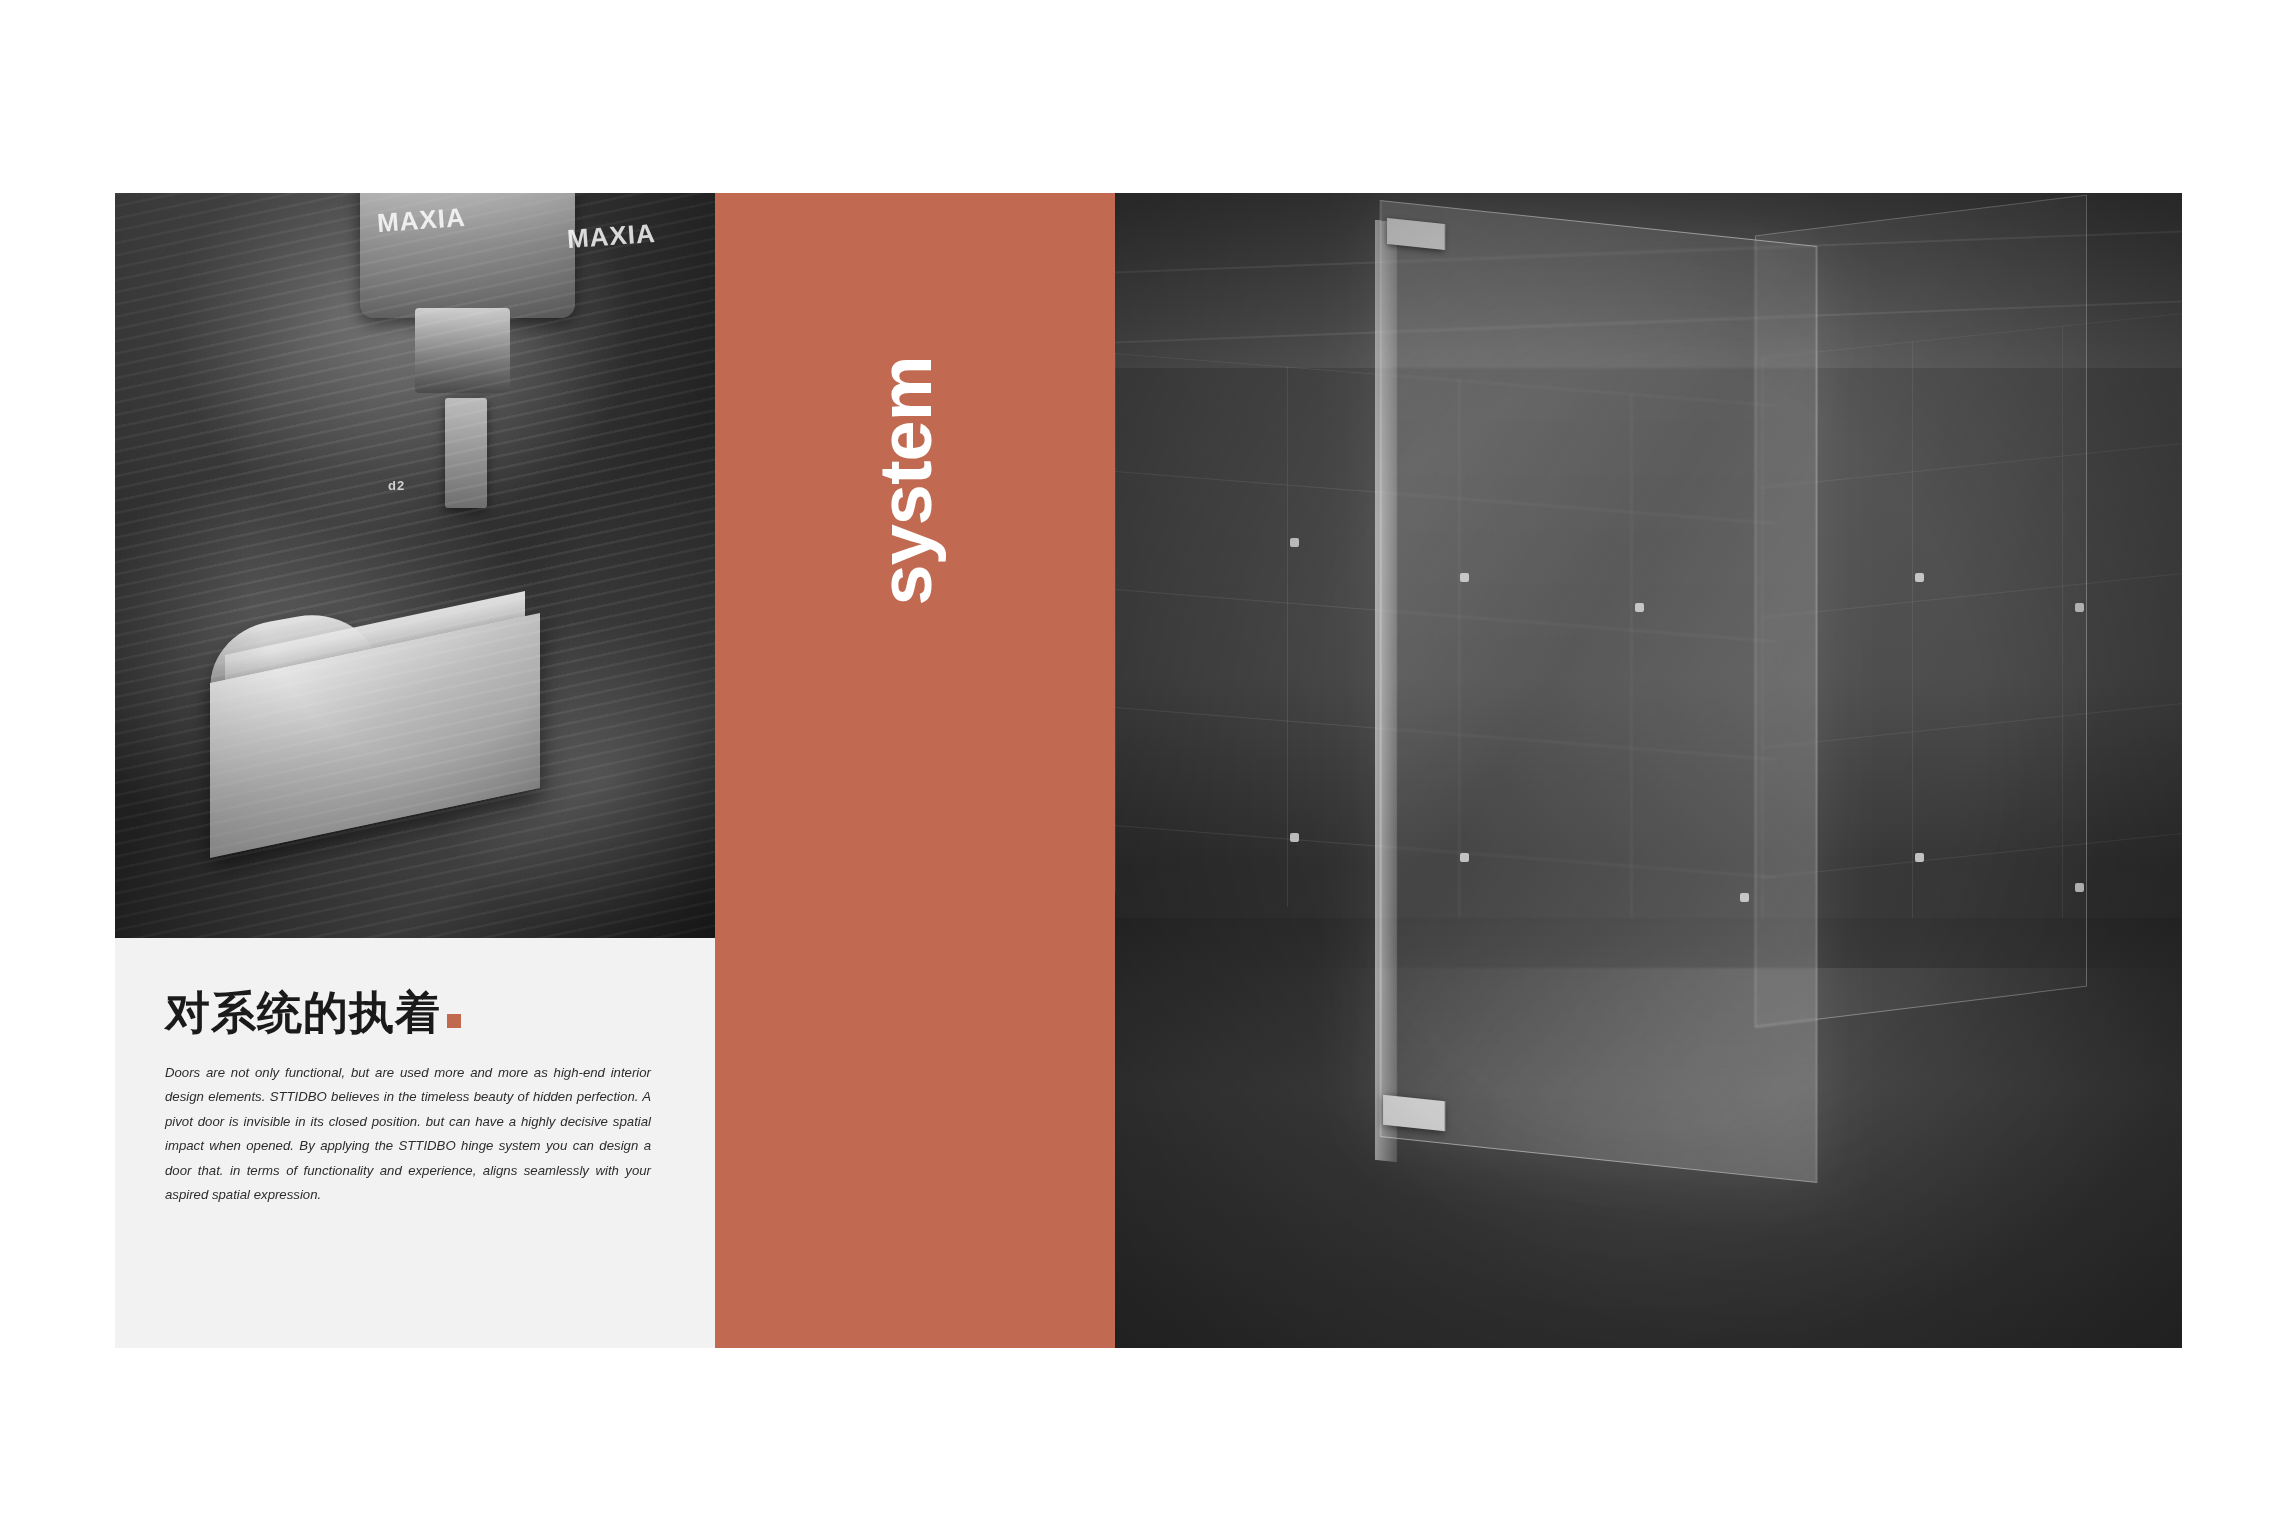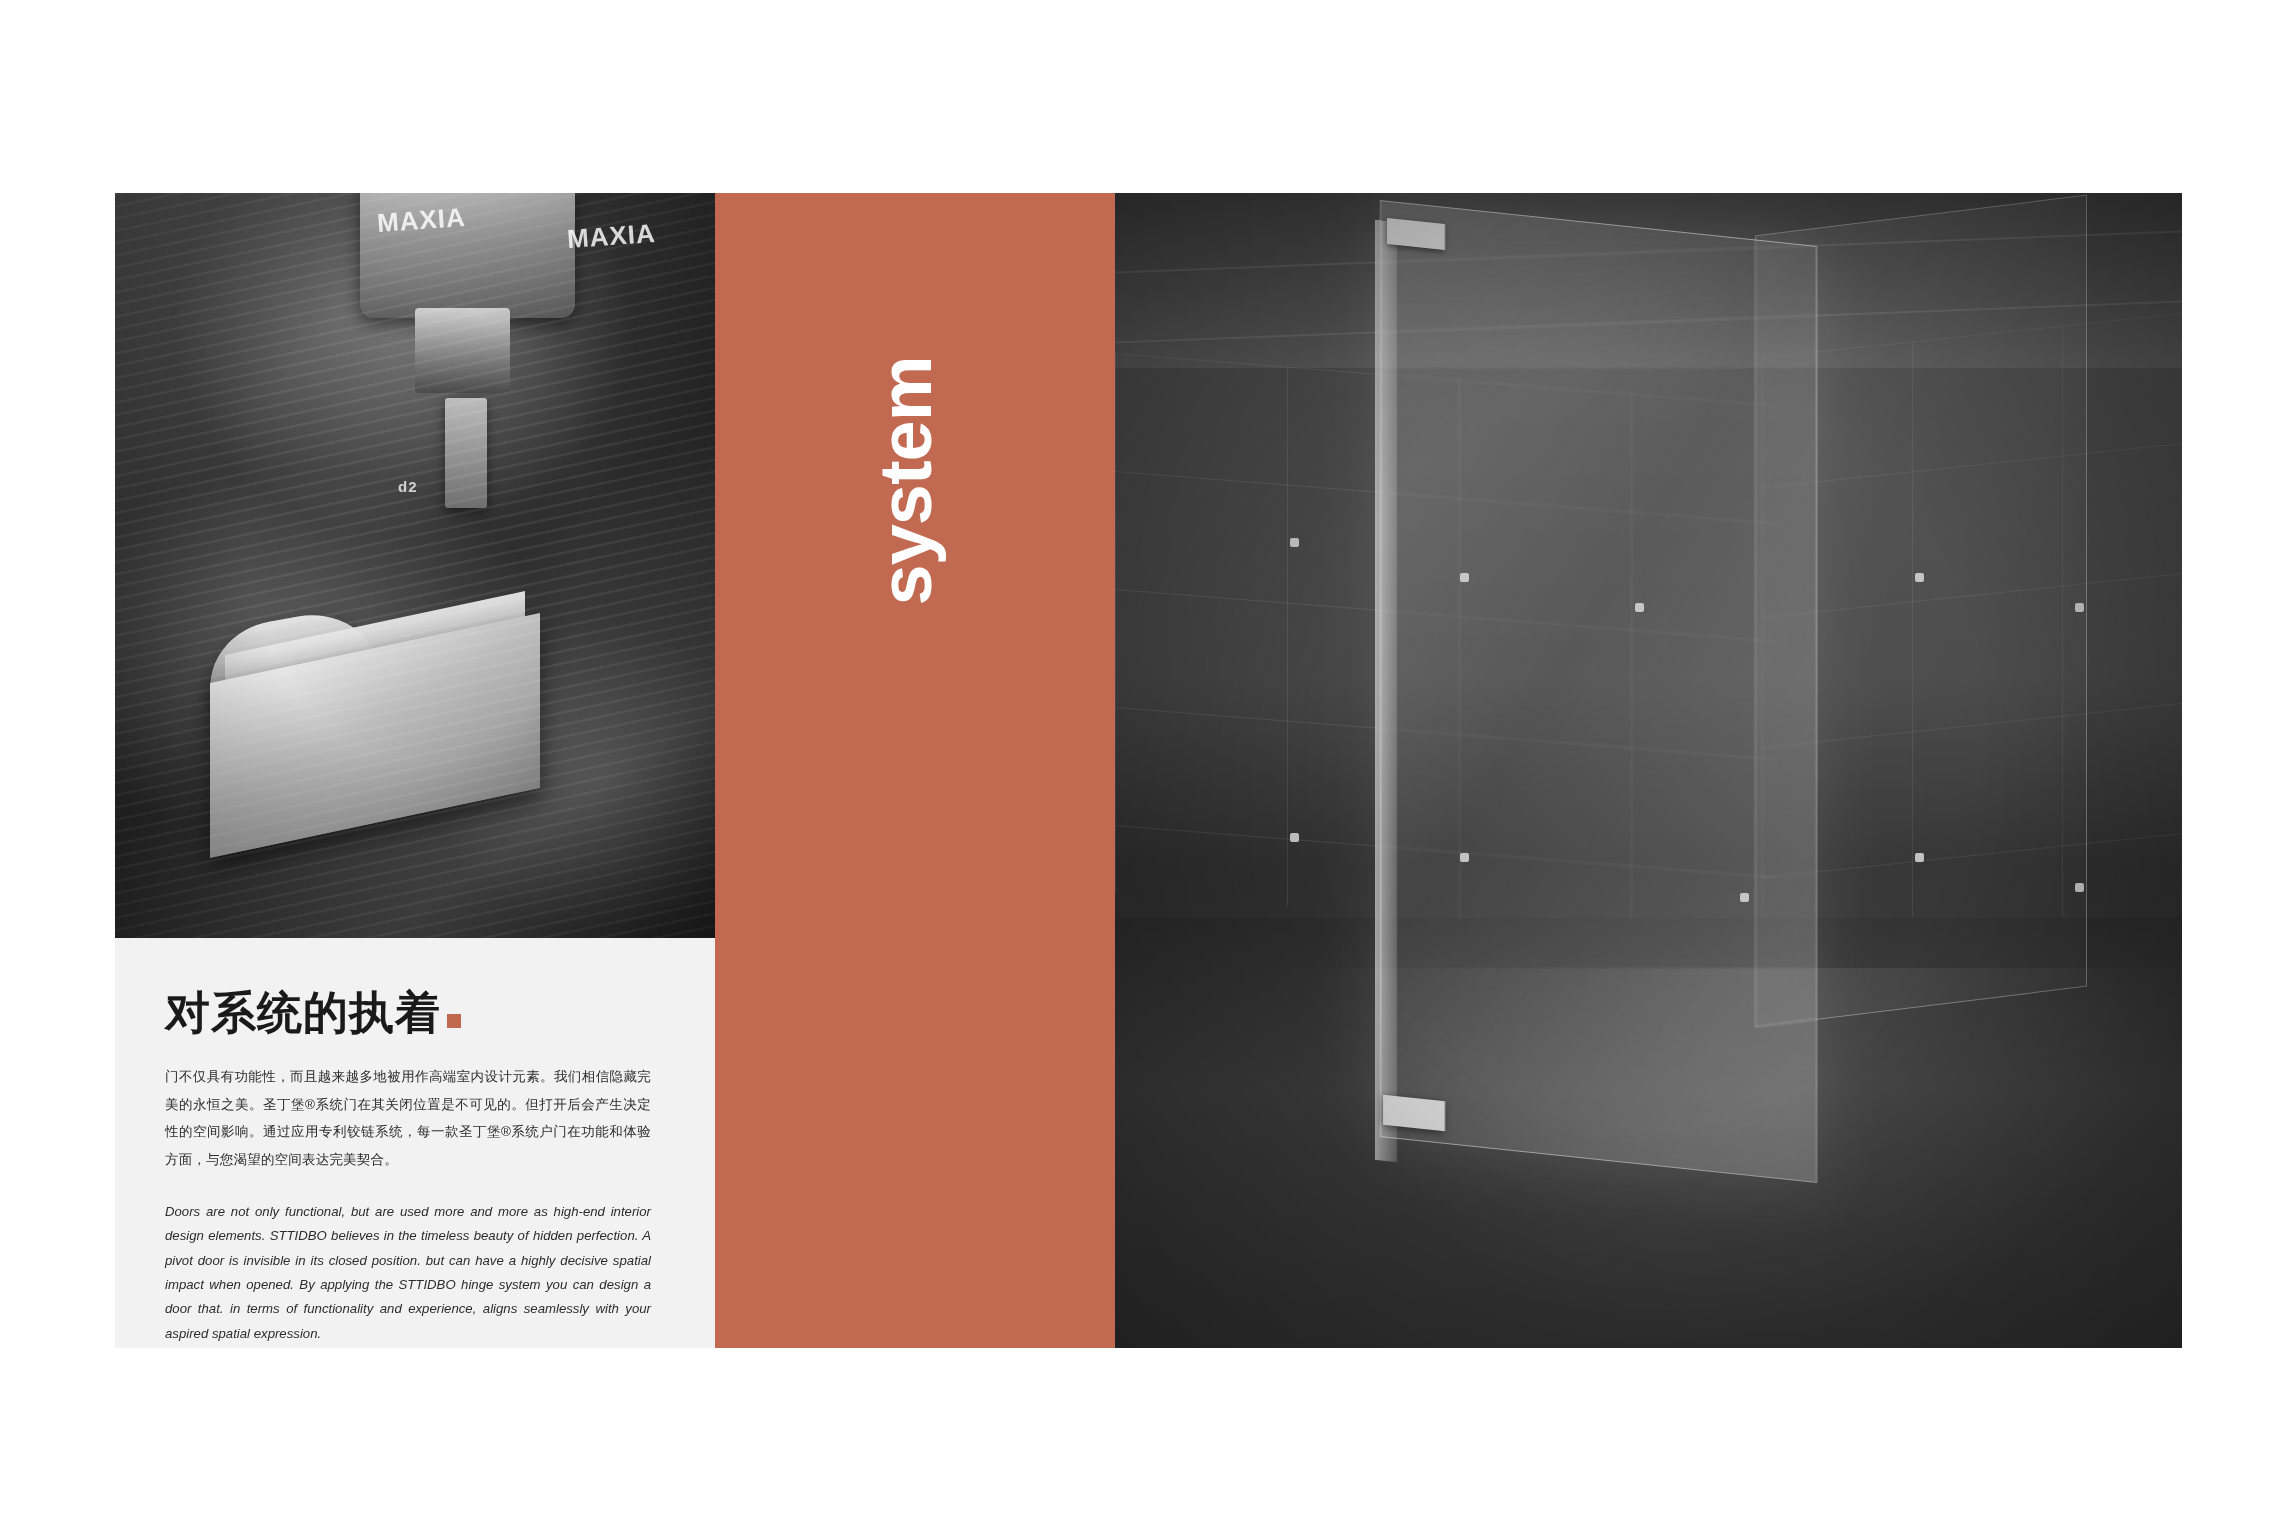--- a/index.html
+++ b/index.html
@@ -116,21 +116,21 @@
   }
   .mp-label {
     position: absolute;
     font-family: "Liberation Sans", sans-serif;
     color: rgba(255,255,255,0.82);
     font-weight: 700;
     letter-spacing: 1px;
   }
   .mp-label-1 { left: 262px; top: 12px; font-size: 26px; transform: rotate(-4deg); }
   .mp-label-2 { left: 452px; top: 28px; font-size: 26px; transform: rotate(-4deg); }
-  .mp-label-3 { left: 283px; top: 285px; font-size: 15px; color: rgba(255,255,255,0.75); }
+  .mp-label-3 { left: 273px; top: 285px; font-size: 13px; color: rgba(255,255,255,0.75); }
 
   .left-text {
     position: absolute;
     left: 0;
     top: 745px;
     width: 600px;
     height: 410px;
     background: #f2f2f2;
     box-sizing: border-box;
     padding: 52px 64px 0 50px;
@@ -337,21 +337,20 @@
       <div class="mp-block"></div>
       <div class="mp-spray"></div>
       <div class="mp-vignette"></div>
       <div class="mp-label mp-label-1">MAXIA</div>
       <div class="mp-label mp-label-2">MAXIA</div>
       <div class="mp-label mp-label-3">d2</div>
     </div>
 
     <div class="left-text">
       <h1 class="headline-cn"><span>对系统的执着</span><span class="headline-dot"></span></h1>
-      <p class="body-cn">门不仅具有功能性，而且越来越多地被用作高端室内设计元素。我们相信隐藏完美的永恒之美。圣丁堡®系统门在其关闭位置是不可见的。但打开后会产生决定性的空间影响。通过应用专利铰链系统，每一款圣丁堡®系统户门在功能和体验方面，与您渴望的空间表达完美契合。</p>
       <p class="body-en">Doors are not only functional, but are used more and more as high-end interior design elements. STTIDBO believes in the timeless beauty of hidden perfection. A pivot door is invisible in its closed position. but can have a highly decisive spatial impact when opened. By applying the STTIDBO hinge system you can design a door that. in terms of functionality and experience, aligns seamlessly with your aspired spatial expression.</p>
     </div>
 
   </div>
 
   <div class="spine">
     <div class="spine-word">system</div>
   </div>
 
   <div class="right-page">

